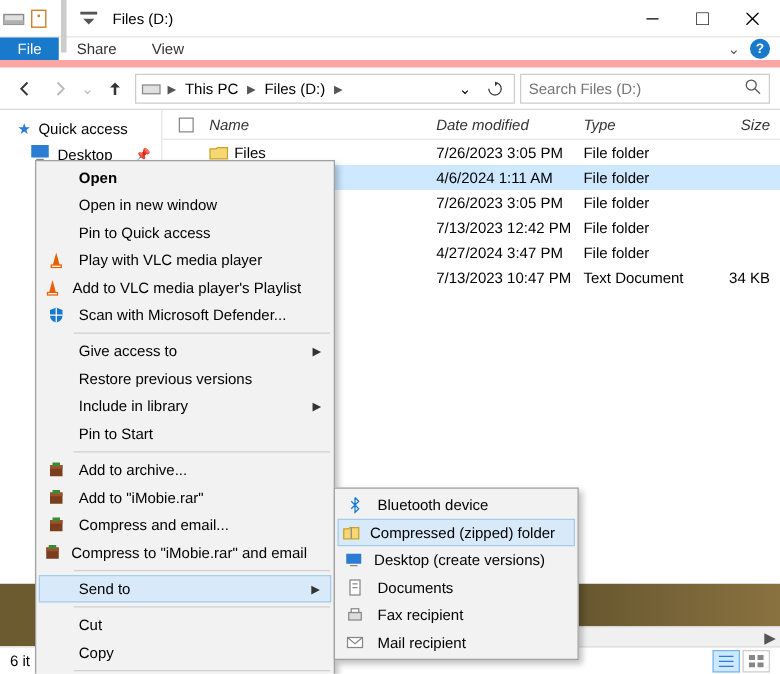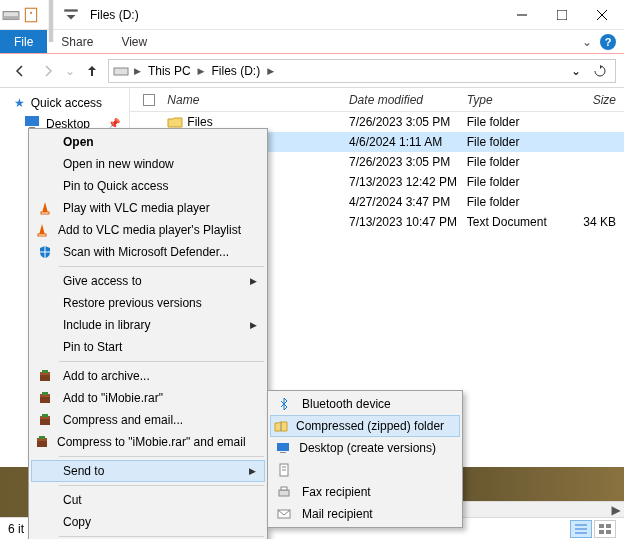--- a/index.html
+++ b/index.html
@@ -4,21 +4,21 @@
 <style>
 * { margin: 0; padding: 0; box-sizing: border-box; font-family: "Segoe UI", sans-serif; font-size: 12px; }
 body { background: #fff; width: 624px; height: 539px; overflow: hidden; position: relative; }
 .titlebar { height: 30px; display: flex; align-items: center; padding: 0 2px; background: #fff; border-bottom: 1px solid #e5e5e5; }
 .titlebar .sys-icons { display: flex; gap: 2px; margin-right: 4px; }
 .qat-icon { width: 18px; height: 18px; display: flex; align-items: center; justify-content: center; }
 .titlebar .title { margin-left: 6px; font-size: 12px; }
 .titlebar .win-controls { margin-left: auto; display: flex; }
 .win-btn { width: 40px; height: 28px; display: flex; align-items: center; justify-content: center; }
 .win-btn svg { width: 10px; height: 10px; }
-.ribbon-tabs { height: 24px; display: flex; align-items: stretch; border-bottom: 1px solid #fca5a5; }
+.ribbon-tabs { height: 24px; display: flex; align-items: stretch; border-bottom: 6px solid #fca5a5; }
 .file-tab { background: #1979ca; color: #fff; padding: 0 14px; display: flex; align-items: center; font-size: 12px; }
 .ribbon-tab { padding: 0 14px; display: flex; align-items: center; color: #333; }
 .ribbon-right { margin-left: auto; display: flex; align-items: center; padding-right: 8px; gap: 8px; }
 .help-icon { width: 16px; height: 16px; border-radius: 50%; background: #1979ca; color: #fff; display: flex; align-items: center; justify-content: center; font-size: 11px; font-weight: bold; }
 .navbar { height: 34px; display: flex; align-items: center; padding: 4px 8px; gap: 4px; border-bottom: 1px solid #dadada; }
 .nav-btn { width: 24px; height: 24px; display: flex; align-items: center; justify-content: center; color: #555; }
 .nav-btn.disabled { color: #bbb; }
 .breadcrumb { flex: 1; height: 24px; border: 1px solid #ccc; display: flex; align-items: center; padding: 0 4px; gap: 2px; background: #fff; }
 .bc-icon { width: 16px; height: 16px; }
 .bc-sep { color: #555; font-size: 9px; padding: 0 3px; }
@@ -154,20 +154,27 @@
     <span class="bc-sep">▶</span>
     <span style="flex:1"></span>
     <span class="bc-refresh">⌄</span>
     <span class="bc-refresh">
         <svg width="12" height="12" viewBox="0 0 12 12">
           <path d="M6 1 A5 5 0 1 1 1 6" fill="none" stroke="#333"></path>
           <path d="M6 0 L8 2 L6 4 Z" fill="#333"></path>
         </svg>
       </span>
   </div>
+  <div class="searchbox">
+    <input placeholder="Search Files (D:)" style="">
+    <span class="sicon"><svg width="13" height="13" viewBox="0 0 13 13">
+          <circle cx="5" cy="5" r="4" fill="none" stroke="#555"></circle>
+          <line x1="8" y1="8" x2="12" y2="12" stroke="#555"></line>
+        </svg></span>
+  </div>
 </div>
 
 <div class="content">
   <div class="sidebar">
     <div class="sidebar-item qa">
       <span class="star">★</span>
       <span>Quick access</span>
     </div>
     <div class="sidebar-item" style="padding-left:24px;">
       <span><svg width="16" height="16" viewBox="0 0 16 16">
@@ -452,20 +459,21 @@
       <span class="ctx-label">Desktop (create versions)</span>
     </div>
   <div class="ctx-item">
       <span class="ctx-ico">
         <svg width="14" height="14" viewBox="0 0 14 14">
           <rect x="3" y="1" width="8" height="12" fill="#fff" stroke="#888"></rect>
           <line x1="5" y1="4" x2="9" y2="4" stroke="#888"></line>
           <line x1="5" y1="7" x2="9" y2="7" stroke="#888"></line>
         </svg>
       </span>
+      <span class="ctx-label">Documents</span>
     </div>
   <div class="ctx-item">
       <span class="ctx-ico">
         <svg width="14" height="14" viewBox="0 0 14 14">
           <rect x="2" y="5" width="10" height="6" fill="#ddd" stroke="#888"></rect>
           <rect x="4" y="2" width="6" height="3" fill="#fff" stroke="#888"></rect>
         </svg>
       </span>
       <span class="ctx-label">Fax recipient</span>
     </div>

